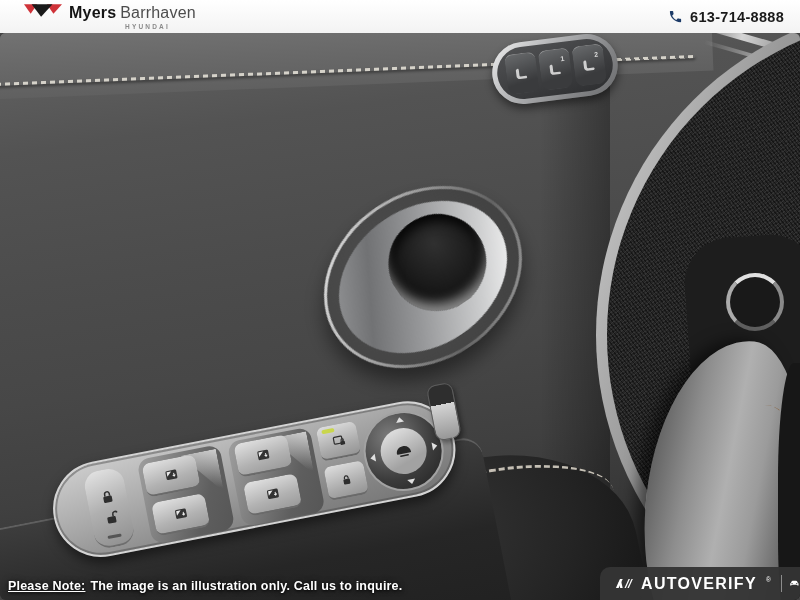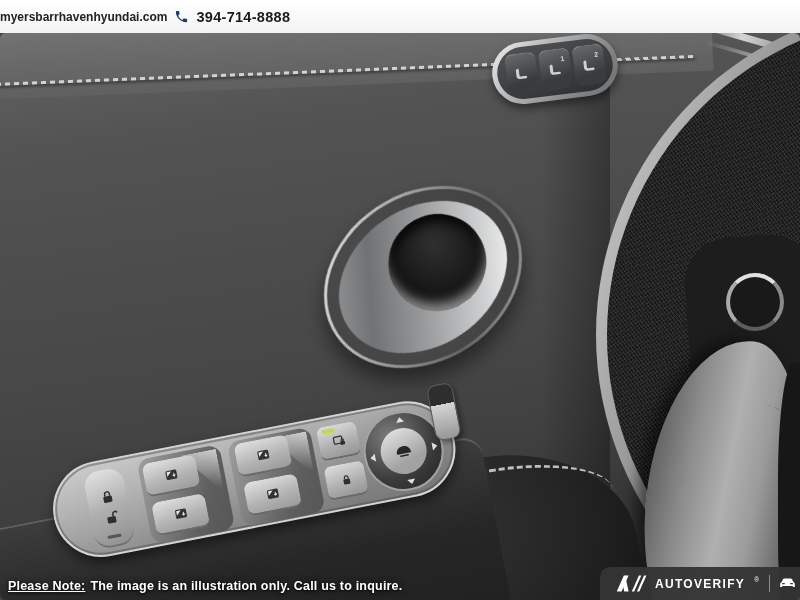--- a/index.html
+++ b/index.html
@@ -127,36 +127,48 @@
   .toggle { left:388px; top:-12px; width:26px; height:56px; border-radius:9px;
     background:linear-gradient(180deg,#2e2e2e 0 36%, #d4d4d4 36%, #979797); border:1px solid #5c5c5c;
     box-shadow:2px 3px 5px rgba(0,0,0,.4); }
 
   
   .caption { left:8px; bottom:7px; font-size:12.5px; font-weight:bold; color:#fff;
     text-shadow:0 1px 3px rgba(0,0,0,.9), 0 0 6px rgba(0,0,0,.5); z-index:40; letter-spacing:.2px; }
   .caption .nl { text-decoration:underline; margin-right:5px; }
   .badge { right:0; bottom:0; width:200px; height:33px; border-radius:10px 0 0 0;
     background:rgba(52,52,52,.96); display:flex; align-items:center; gap:8px; padding-left:15px; z-index:40; }
-  .badge-brand { color:#fff; font-size:12px; font-weight:bold; letter-spacing:1.3px; }
+  .badge-brand { color:#fff; font-size:16px; font-weight:bold; letter-spacing:1.3px; }
   .badge-reg { color:#fff; font-size:6.5px; vertical-align:top; position:relative; top:-4px; margin-left:1px; }
   .badge-div { width:1px; height:17px; background:#8c8c8c; margin-left:2px; }
 </style>
 </head>
 <body>
 
 <div class="screen">
 
   <div class="header">
+    <div class="logo">
+      <svg width="38" height="15" viewBox="0 0 40 15">
+        <polygon points="0,1 14,1 7,11" fill="#cf3339"></polygon>
+        <polygon points="24,1 40,1 31,11" fill="#cf3339"></polygon>
+        <polygon points="8,1 30,1 18,14" fill="#1a1a1a"></polygon>
+      </svg>
+      <div class="logo-text">
+        <div class="logo-row">
+          <span class="logo-bold">Myers</span><span class="logo-reg">Barrhaven</span>
+        </div>
+        <div class="logo-sub">HYUNDAI</div>
+      </div>
+    </div>
     <div class="contact">
-      <span class="website">myersbarrhavenhyundai.com</span>
       <svg width="15" height="15" viewBox="0 0 24 24">
         <path d="M6.6 10.8c1.5 2.9 3.8 5.2 6.7 6.7l2.2-2.2c.3-.3.7-.4 1-.2 1.1.4 2.3.6 3.5.6.6 0 1 .4 1 1V20c0 .6-.4 1-1 1C10.6 21 3 13.4 3 4c0-.6.4-1 1-1h3.3c.6 0 1 .4 1 1 0 1.2.2 2.4.6 3.5.1.3 0 .7-.2 1l-2.1 2.3z" fill="#1c3b68"></path>
       </svg>
-      <span class="phone-number">394-714-8888</span>
+      <span class="phone-number">613-714-8888</span>
     </div>
   </div>
 
   <div class="photo">
     <div class="sill-light"></div>
     <div class="stitch-top"></div>
     <div class="streak1"></div>
     <div class="streak2"></div>
     <div class="door-edge-shadow"></div>
 

